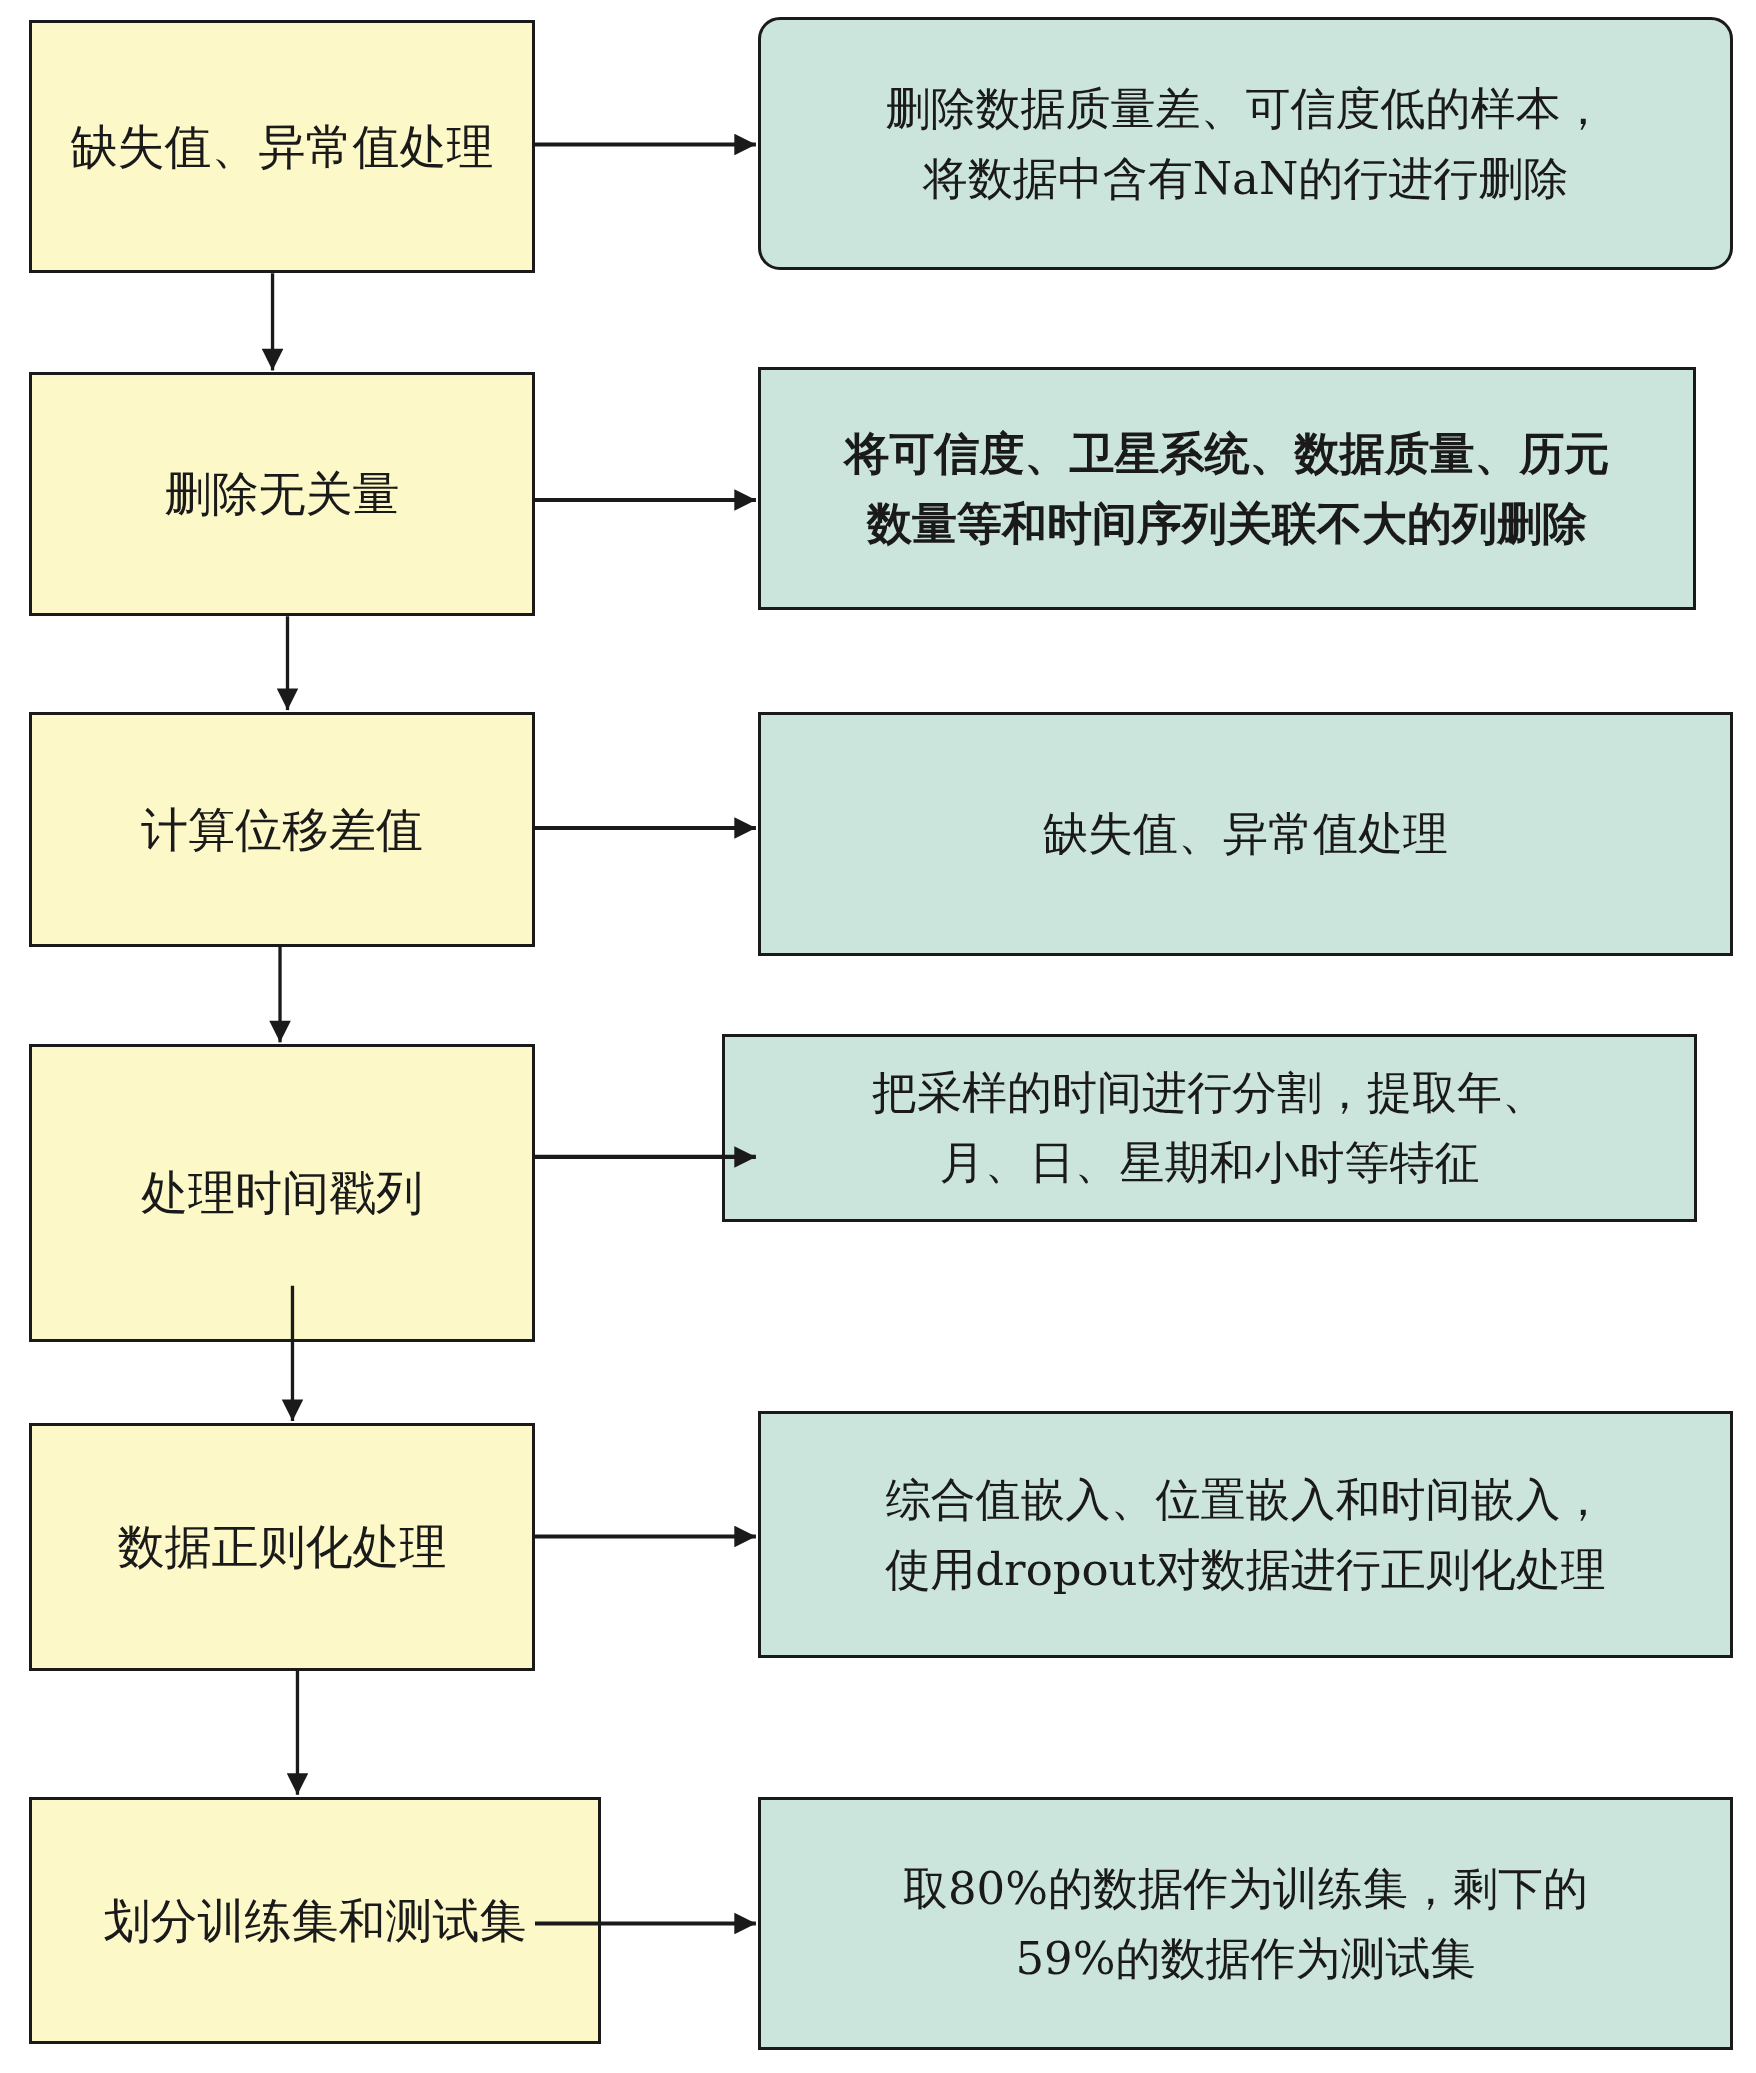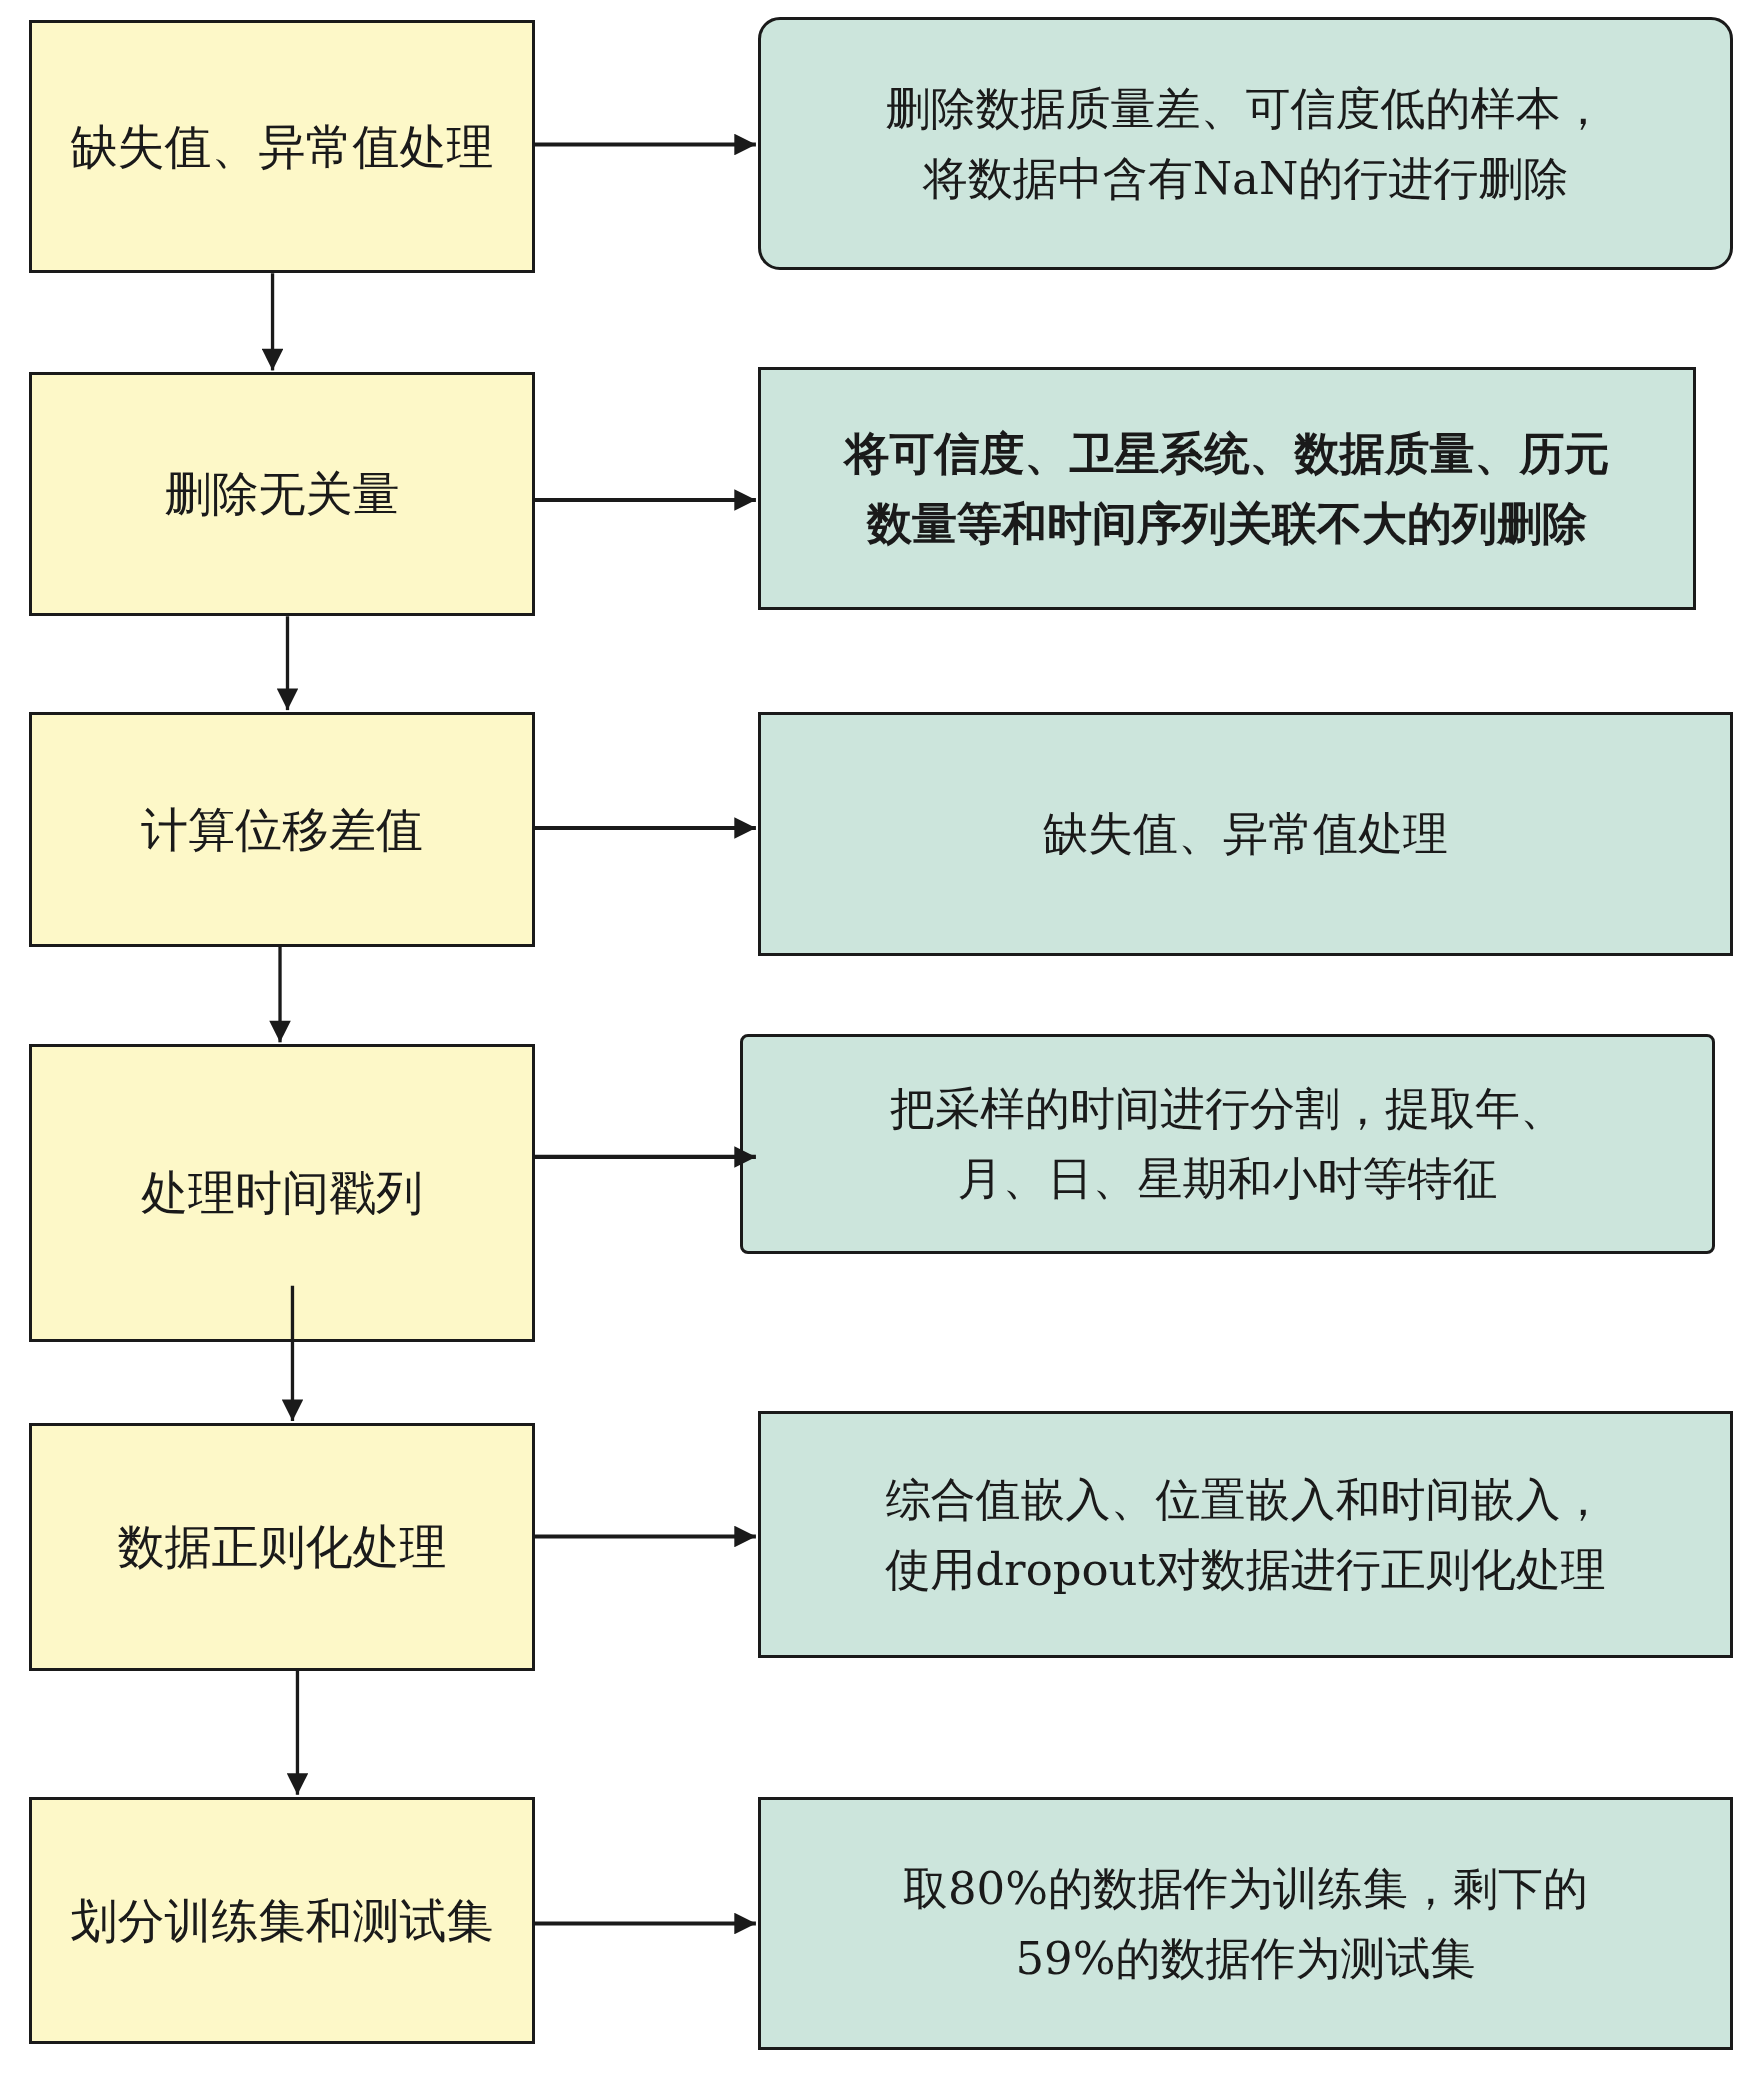--- a/index.html
+++ b/index.html
@@ -35,34 +35,34 @@
   <div class="box left" style="left:29px;top:712px;width:506px;height:235px;text-align:right;">
     <span class="txt">计算位移差值</span>
   </div>
   <div class="box right" style="left:758px;top:712px;width:975px;height:244px;">
     <span class="txt">缺失值、异常值处理</span>
   </div>
 
   <div class="box left" style="left:29px;top:1044px;width:506px;height:298px;">
     <span class="txt">处理时间戳列</span>
   </div>
-  <div class="box right" style="left:740px;top:1034px;width:975px;height:220px;border-radius:8px;">
+  <div class="box right" style="left:722px;top:1034px;width:975px;height:188px;">
     <span class="txt">把采样的时间进行分割，提取年、
 月、日、星期和小时等特征</span>
   </div>
 
   <div class="box left" style="left:29px;top:1423px;width:506px;height:248px;">
     <span class="txt">数据正则化处理</span>
   </div>
   <div class="box right" style="left:758px;top:1411px;width:975px;height:247px;">
     <span class="txt">综合值嵌入、位置嵌入和时间嵌入，
 使用dropout对数据进行正则化处理</span>
   </div>
 
-  <div class="box left" style="left:29px;top:1797px;width:506px;height:247px;">
+  <div class="box left" style="left:29px;top:1797px;width:572px;height:247px;">
     <span class="txt">划分训练集和测试集</span>
   </div>
   <div class="box right" style="left:758px;top:1797px;width:975px;height:253px;">
     <span class="txt">取80%的数据作为训练集，剩下的
 59%的数据作为测试集</span>
   </div>
 
   <svg id="arrows" width="1756" height="2073" viewBox="0 0 2114 2496">
     <defs>
       <marker id="ah" markerWidth="10" markerHeight="10" refX="9" refY="5" orient="auto" markerUnits="userSpaceOnUse">

